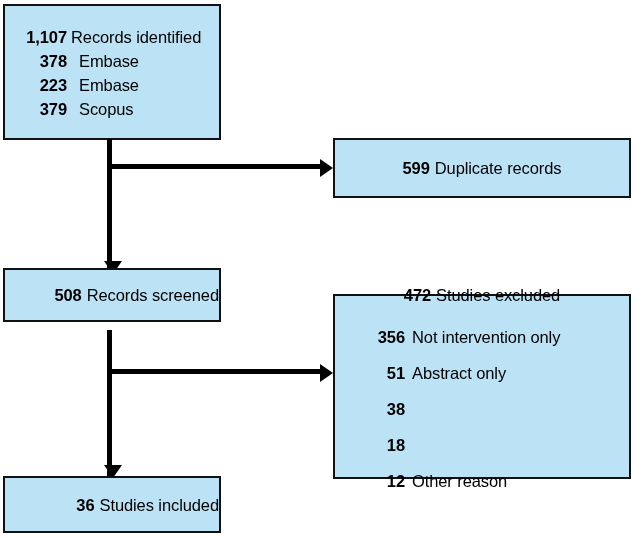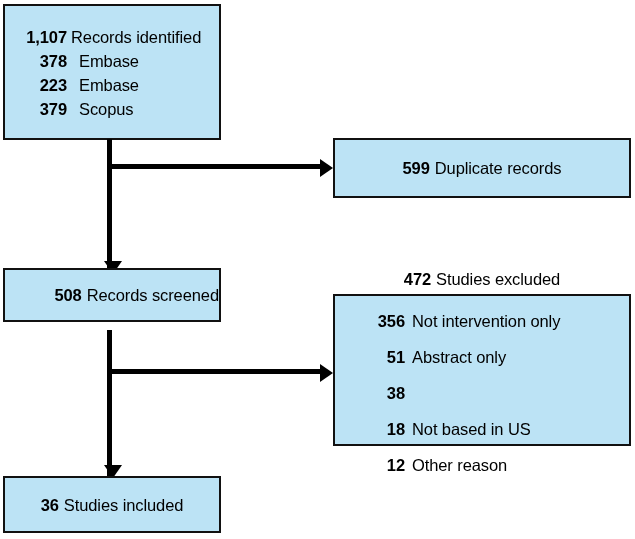--- a/index.html
+++ b/index.html
@@ -51,28 +51,28 @@
   #box-duplicates{ left:333px; top:138px; width:298px; height:60px; align-items:center; }
   #box-duplicates .row{ line-height:22px;align-items:center; }
   #box-duplicates .num{ width:auto; padding-right:5px; }
 
   
   #box-screened{ left:3px; top:268px; width:218px; height:54px; align-items:flex-end; }
   #box-screened .row{ line-height:22px; }
   #box-screened .num{ width:auto; padding-right:5px; }
 
   
-  #box-excluded{ left:333px; top:294px; width:298px; height:152px; padding:4px 0;gap:12px; }
+  #box-excluded{ left:333px; top:294px; width:298px; height:185px; padding:4px 0;gap:12px; }
   #box-excluded .head{ justify-content:center; line-height:30px; margin-bottom:3px; }
   #box-excluded .head .num{ width:auto; padding-right:5px; }
   #box-excluded .sub{ line-height:24px; }
   #box-excluded .sub .num{ width:70px; padding-right:7px; }
 
   
-  #box-included{ left:3px; top:476px; width:218px; height:57px; align-items:center; }
+  #box-included{ left:3px; top:476px; width:218px; height:57px; align-items:flex-end; }
   #box-included .row{ line-height:22px; }
   #box-included .num{ width:auto; padding-right:5px; }
 
   
   .vline{ position:absolute; background:#000; width:5px; }
   .hline{ position:absolute; background:#000; height:5px; }
   .arrow-down{
     position:absolute;
     width:0;height:0;
     border-left:9px solid transparent;
@@ -156,21 +156,20 @@
     </div>
     <div class="row sub">
       <span class="num">51</span>
       <span class="lbl">Abstract only</span>
     </div>
     <div class="row sub">
       <span class="num">38</span>
     </div>
     <div class="row sub">
       <span class="num">18</span>
-      <span class="lbl">Not based in US</span>
     </div>
     <div class="row sub">
       <span class="num">12</span>
       <span class="lbl">Other reason</span>
     </div>
   </div>
 
   <div class="box" id="box-included">
     <div class="row head">
       <span class="num">36</span>

